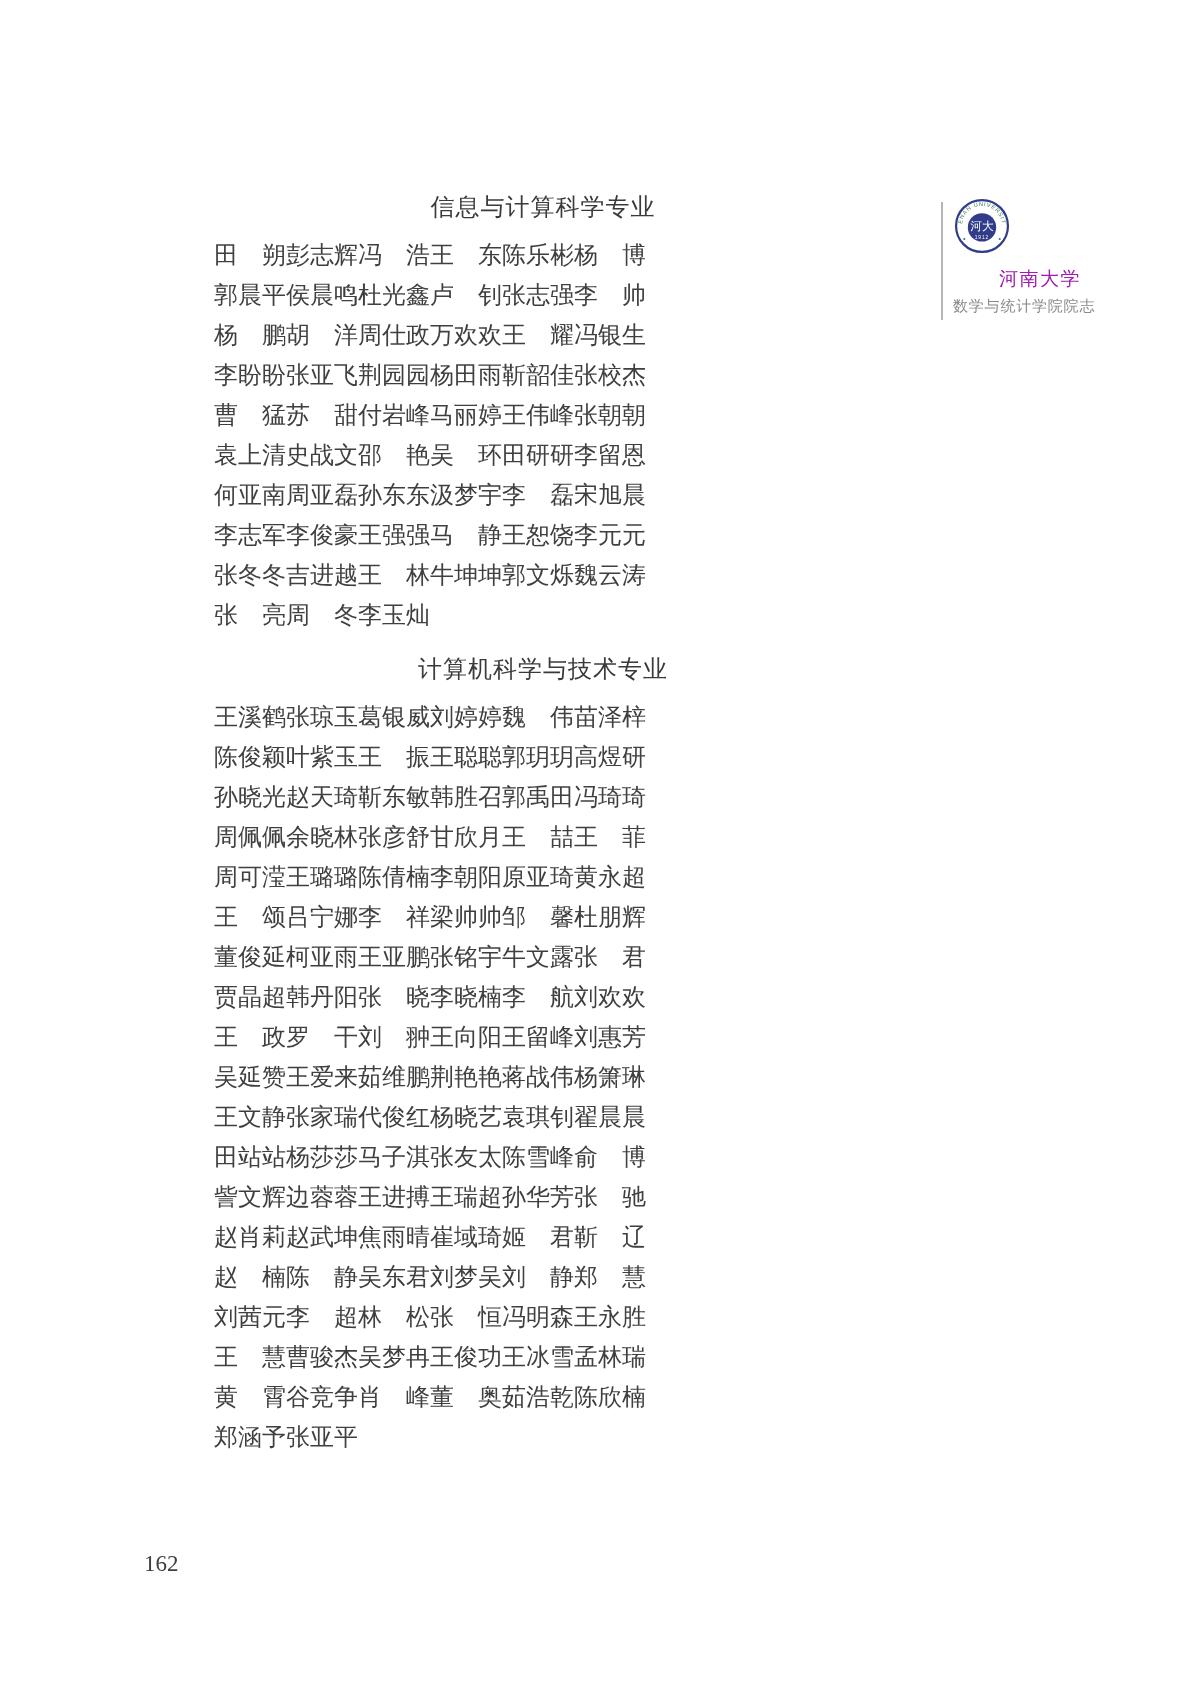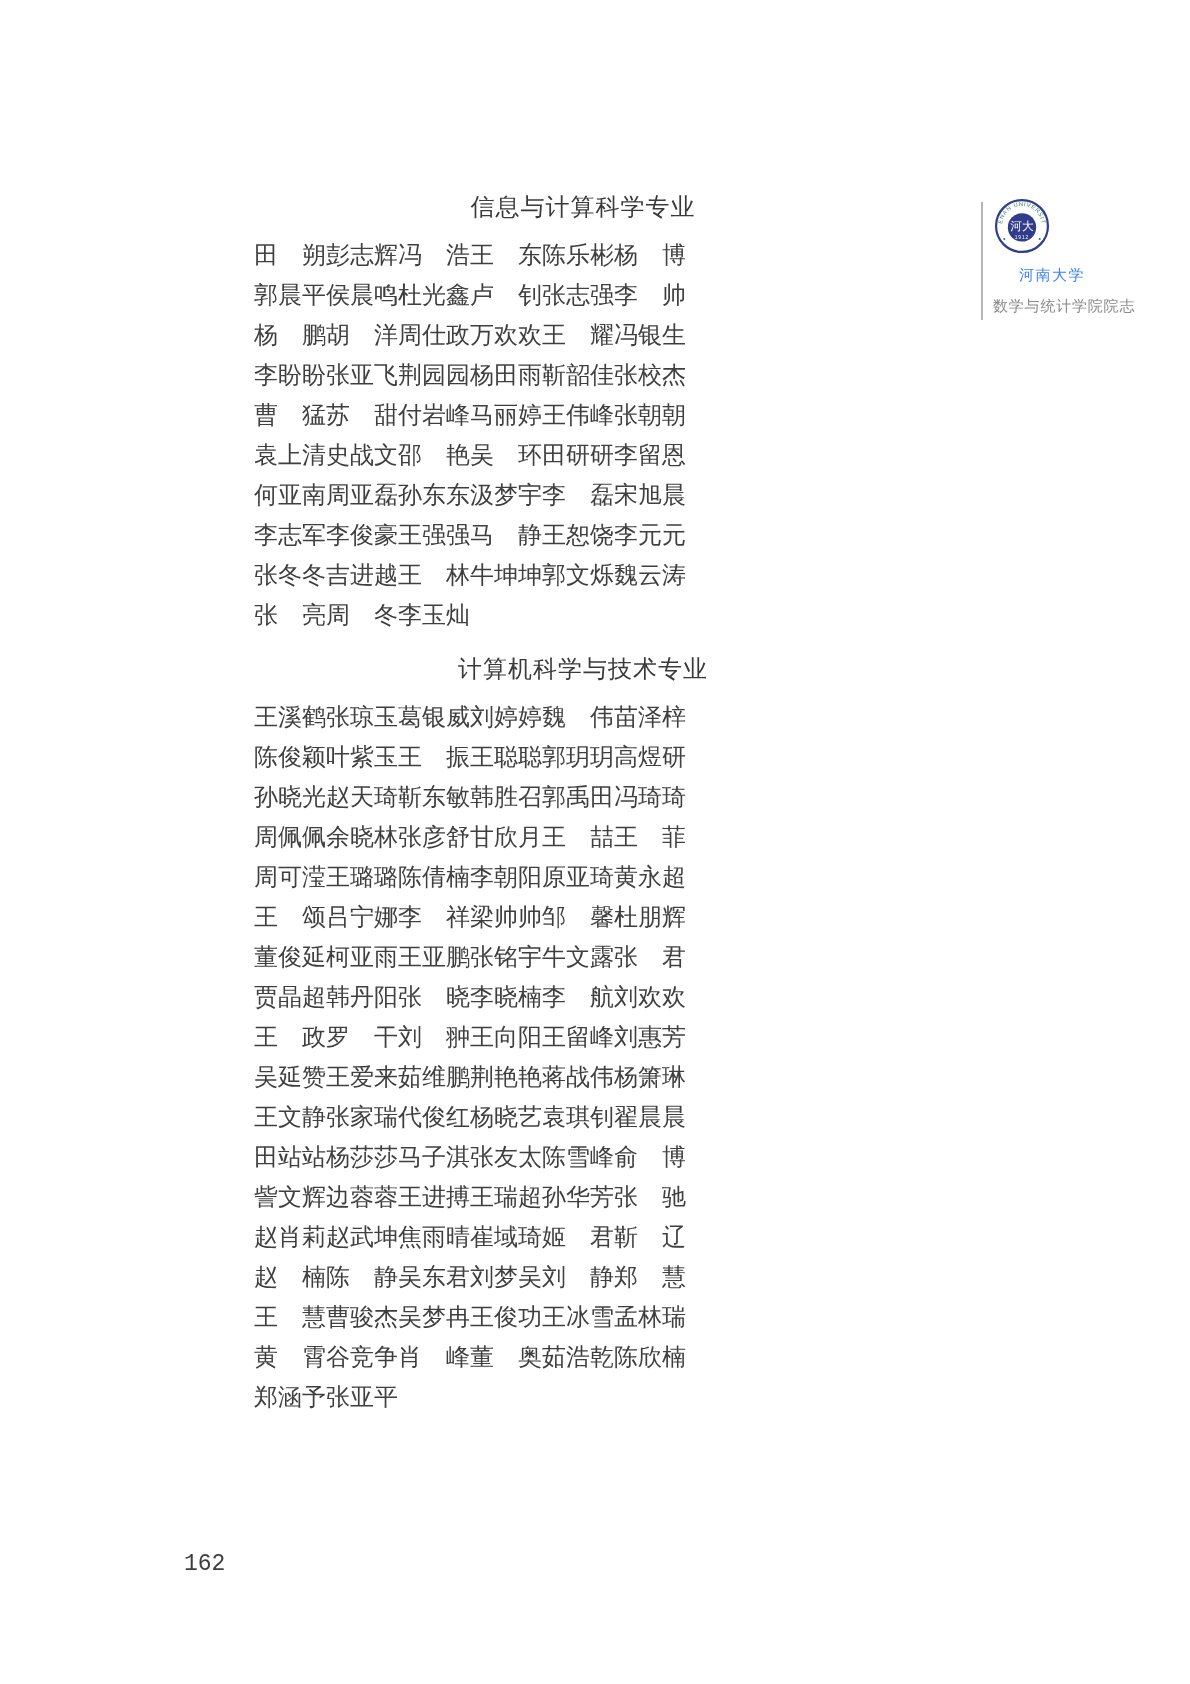--- a/index.html
+++ b/index.html
@@ -12,21 +12,20 @@
     width: 1190px;
     height: 1684px;
     font-family: "Liberation Serif", serif;
     color: #3f3f3f;
     overflow: hidden;
   }
   .page {
     position: absolute;
     inset: 0;
     background: #ffffff;
-    margin-left: 40px;
   }
   
   .content {
     position: absolute;
     left: 214px;
     top: 187px;
     width: 658px;
   }
   .section-title {
     text-align: center;
@@ -64,42 +63,41 @@
   }
   .logo {
     position: absolute;
     left: 954px;
     top: 198px;
     width: 56px;
     height: 56px;
   }
   .sidebar-university {
     position: absolute;
-    left: 979px;
+    left: 999px;
     top: 266px;
-    font-size: 15px;
+    font-size: 19px;
     letter-spacing: 1.5px;
-    color: #3b82f6;
+    color: #a21caf;
   }
   .sidebar-journal {
     position: absolute;
     left: 953px;
     top: 297px;
     font-size: 15px;
     letter-spacing: 0.8px;
     color: #8a8a8a;
   }
   
   .page-number {
     position: absolute;
     left: 144px;
     top: 1551px;
     font-size: 23px;
     color: #3f3f3f;
-    font-family: Liberation Mono, monospace;
   }
 </style>
 </head>
 <body>
 
 <div class="page">
 
   <div class="content">
       <div class="section">
         <div class="section-title">信息与计算科学专业</div>
@@ -295,20 +293,28 @@
           <span class="name">姬君</span>
           <span class="name">靳辽</span>
         </div>
         <div class="name-row">
           <span class="name">赵楠</span>
           <span class="name">陈静</span>
           <span class="name">吴东君</span>
           <span class="name">刘梦吴</span>
           <span class="name">刘静</span>
           <span class="name">郑慧</span>
+        </div>
+        <div class="name-row">
+          <span class="name">刘茜元</span>
+          <span class="name">李超</span>
+          <span class="name">林松</span>
+          <span class="name">张恒</span>
+          <span class="name">冯明森</span>
+          <span class="name">王永胜</span>
         </div>
         <div class="name-row">
           <span class="name">王慧</span>
           <span class="name">曹骏杰</span>
           <span class="name">吴梦冉</span>
           <span class="name">王俊功</span>
           <span class="name">王冰雪</span>
           <span class="name">孟林瑞</span>
         </div>
         <div class="name-row">

